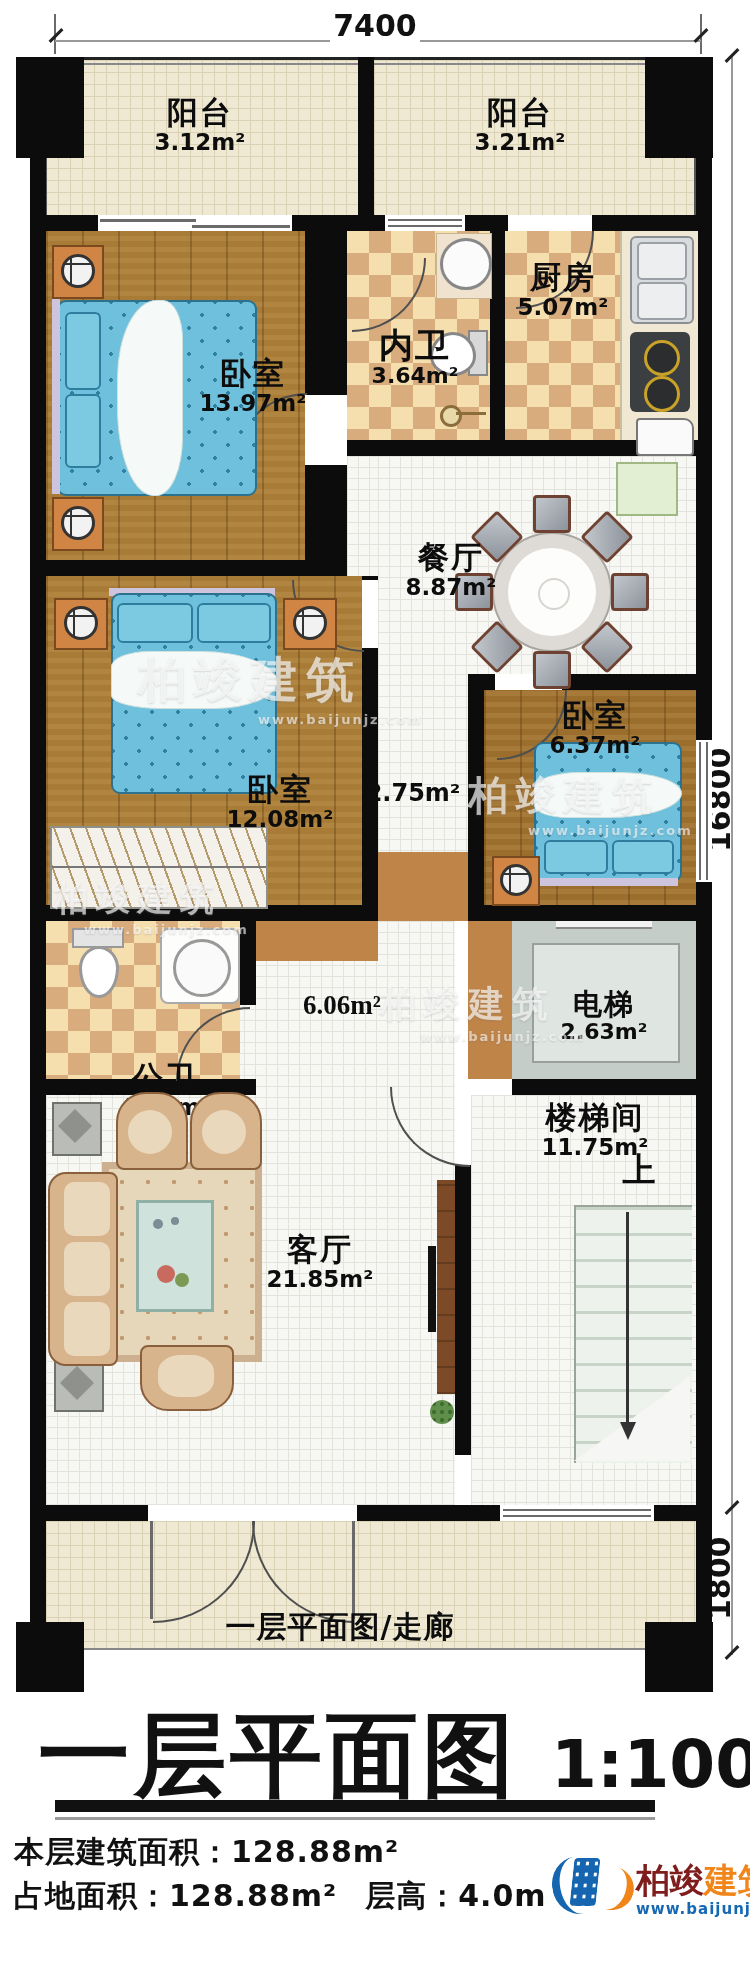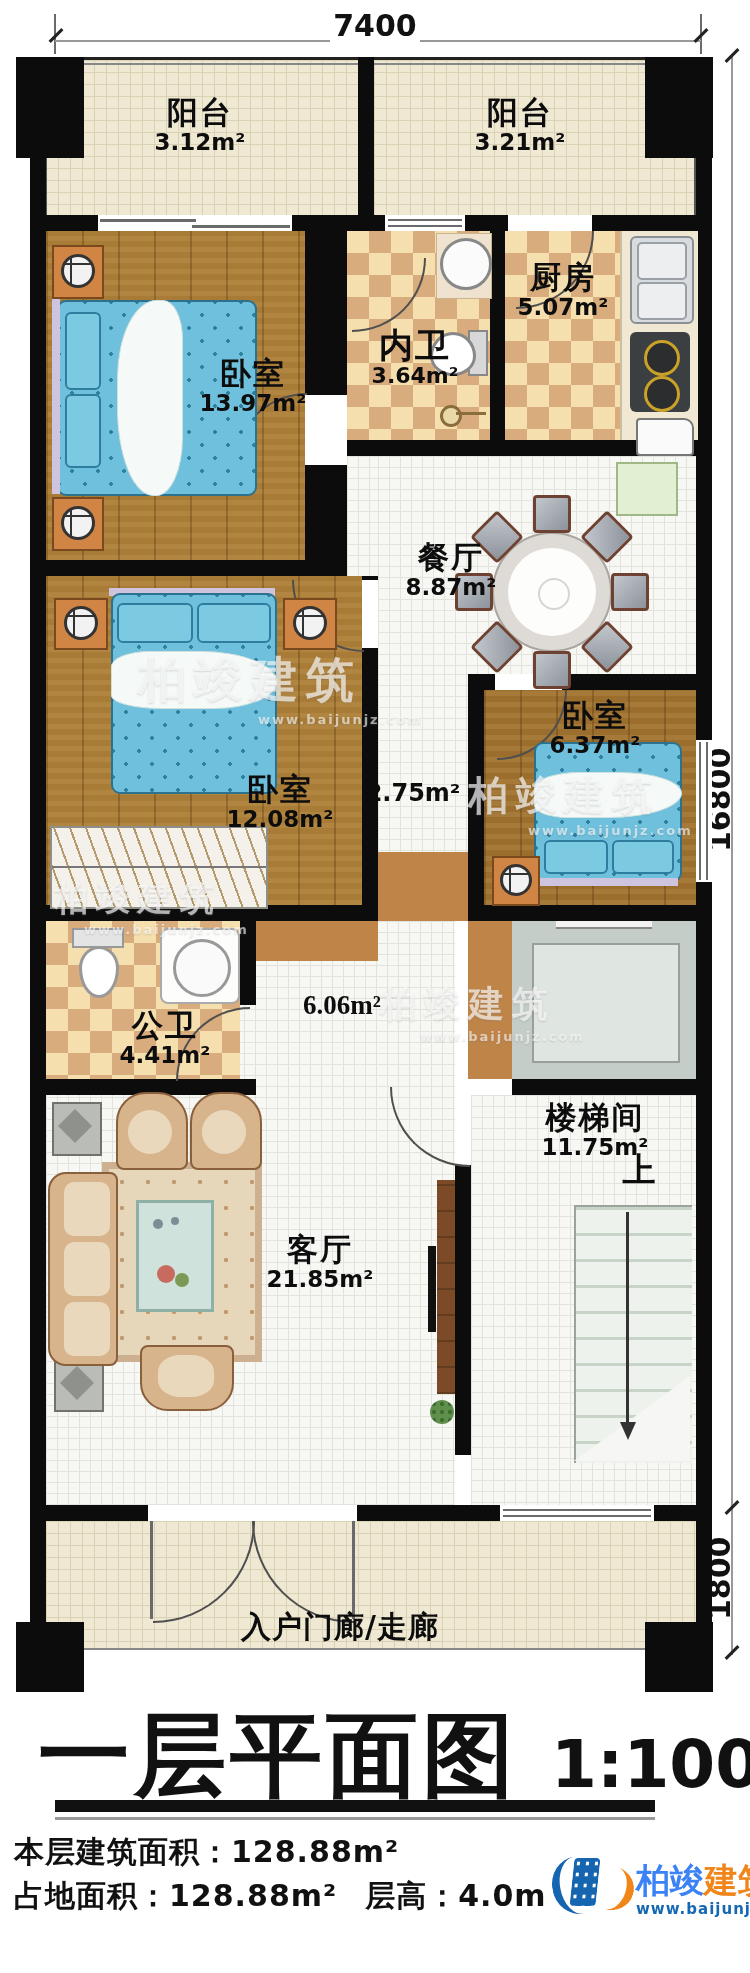--- a/index.html
+++ b/index.html
@@ -252,32 +252,36 @@
   <div class="rm" style="left:520px;top:698px;width:150px;">
     <span class="nm">卧室</span>
     <span class="ar">6.37m²</span>
   </div>
 
   <div class="abs" style="left:72px;top:928px;width:48px;height:16px;background:#e4e4e4;border:2px solid #999;"></div>
   <div class="abs" style="left:79px;top:946px;width:34px;height:46px;background:#fff;border:3px solid #999;border-radius:50% 50% 50% 50%/42% 42% 58% 58%;"></div>
   <div class="abs" style="left:160px;top:928px;width:76px;height:72px;background:#fdfdfc;border:2px solid #aaa;border-radius:8px;">
     <div class="abs" style="left:11px;top:9px;width:52px;height:52px;background:#fafafa;border:3px solid #999;border-radius:50%;"></div>
   </div>
-  <div class="rm" style="left:100px;top:1008px;width:130px;">
+  <div class="rm" style="left:100px;top:1060px;width:130px;">
     <span class="nm">公卫</span>
     <span class="ar">4.41m²</span>
   </div>
 
   <div class="rm" style="left:290px;top:990px;width:104px;font-family:Liberation Serif, serif;">
     <span class="ar" style="font-size:27px;">6.06m²</span>
   </div>
 
   <div class="abs" style="left:512px;top:921px;width:184px;height:158px;background:#c5cdc8;">
     <div class="abs" style="left:20px;top:22px;width:144px;height:116px;background:#dfe5e1;border:2px solid #97a09a;"></div>
     <div class="abs" style="left:44px;top:0;width:96px;height:6px;background:#f2f2f2;border-bottom:2px solid #888;"></div>
+  </div>
+  <div class="rm" style="left:542px;top:988px;width:124px;">
+    <span class="nm" style="font-size:29px;">电梯</span>
+    <span class="ar" style="font-size:22px;">2.63m²</span>
   </div>
 
   <div class="abs" style="left:102px;top:1162px;width:146px;height:186px;background:#e7d7ba;border:7px solid #cdb090;background-image:radial-gradient(#c09a6e 2px,transparent 2.3px);background-size:26px 26px;"></div>
   <div class="abs" style="left:136px;top:1200px;width:72px;height:106px;background:#cfe2dc;border:3px solid #8fb0a6;">
     <div class="abs" style="left:14px;top:16px;width:10px;height:10px;border-radius:50%;background:#7d8d95;"></div>
     <div class="abs" style="left:32px;top:14px;width:8px;height:8px;border-radius:50%;background:#7d8d95;"></div>
     <div class="abs" style="left:18px;top:62px;width:18px;height:18px;border-radius:50%;background:#c96a5e;"></div>
     <div class="abs" style="left:36px;top:70px;width:14px;height:14px;border-radius:50%;background:#7c9a55;"></div>
   </div>
   <div class="abs" style="left:52px;top:1102px;width:46px;height:50px;background:#b9bcb7;border:2px solid #6f726d;">
@@ -315,21 +319,21 @@
   </div>
   <div class="rm" style="left:610px;top:1152px;width:60px;">
     <span class="nm" style="font-size:33px;">上</span>
   </div>
   <div class="abs" style="left:574px;top:1205px;width:116px;height:256px;background:repeating-linear-gradient(to bottom,#c9d4c9 0 3px,#eef2ec 3px 26px);border-left:2px solid #9aa49a;border-top:2px solid #9aa49a;"></div>
   <div class="abs" style="left:574px;top:1376px;width:0;height:0;border-right:116px solid #f6f6f4;border-top:85px solid transparent;"></div>
   <div class="abs" style="left:626px;top:1212px;width:3px;height:212px;background:#333;"></div>
   <div class="abs" style="left:620px;top:1422px;width:0;height:0;border-left:8px solid transparent;border-right:8px solid transparent;border-top:18px solid #333;"></div>
 
   <div class="rm" style="left:180px;top:1610px;width:320px;">
-    <span class="nm" style="font-size:30px;letter-spacing:1px;">入户门廊/走廊</span>
+    <span class="nm" style="font-size:30px;letter-spacing:1px;">一层平面图/走廊</span>
   </div>
 
   <div class="wm" style="left:138px;top:648px;">
     <span class="big" style="font-size:48px;">柏竣建筑</span>
     <span class="site" style="margin-left:120px;">www.baijunjz.com</span>
   </div>
   <div class="wm" style="left:468px;top:768px;">
     <span class="big" style="font-size:40px;">柏竣建筑</span>
     <span class="site" style="margin-left:60px;">www.baijunjz.com</span>
   </div>
@@ -354,18 +358,18 @@
   </div>
   <div class="info-line" style="top:1876px;">
     <span>占地面积：</span><span>128.88m²</span><span style="margin-left:28px;">层高：</span><span>4.0m</span>
   </div>
 
   <div class="abs" style="left:552px;top:1850px;width:190px;height:84px;">
     <div class="abs" style="left:0;top:6px;width:46px;height:58px;border-left:8px solid #1565b0;border-radius:50%;transform:rotate(-10deg);"></div>
     <div class="abs" style="left:20px;top:8px;width:26px;height:48px;background:#1565b0;border-radius:4px;transform:skewX(-6deg);background-image:radial-gradient(#fff 1.5px,transparent 1.7px);background-size:9px 11px;"></div>
     <div class="abs" style="left:36px;top:16px;width:38px;height:44px;border-right:8px solid #f08519;border-radius:50%;transform:rotate(18deg);"></div>
     <div class="abs" style="left:84px;top:8px;white-space:nowrap;">
-      <span style="font-size:34px;font-weight:bold;color:#3b82f6;">柏竣</span><span style="font-size:34px;font-weight:bold;color:#f08519;">建筑</span>
+      <span style="font-size:34px;font-weight:bold;color:#7f1d1d;">柏竣</span><span style="font-size:34px;font-weight:bold;color:#f08519;">建筑</span>
     </div>
     <div class="abs" style="left:84px;top:50px;font-size:15px;font-weight:bold;color:#1668b3;letter-spacing:1px;">www.baijunjz.com</div>
   </div>
 
 </div>
 
 </body></html>

